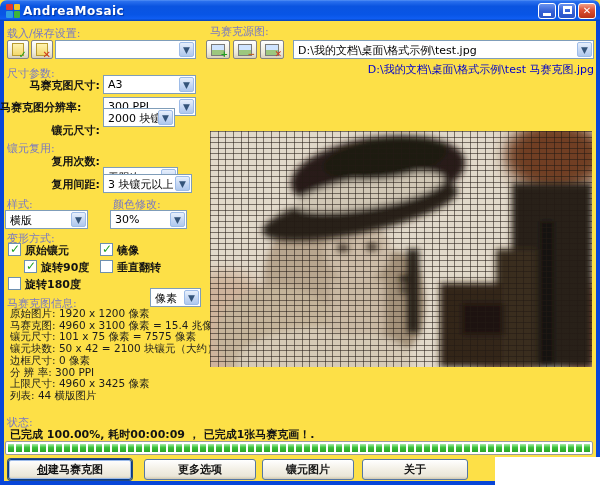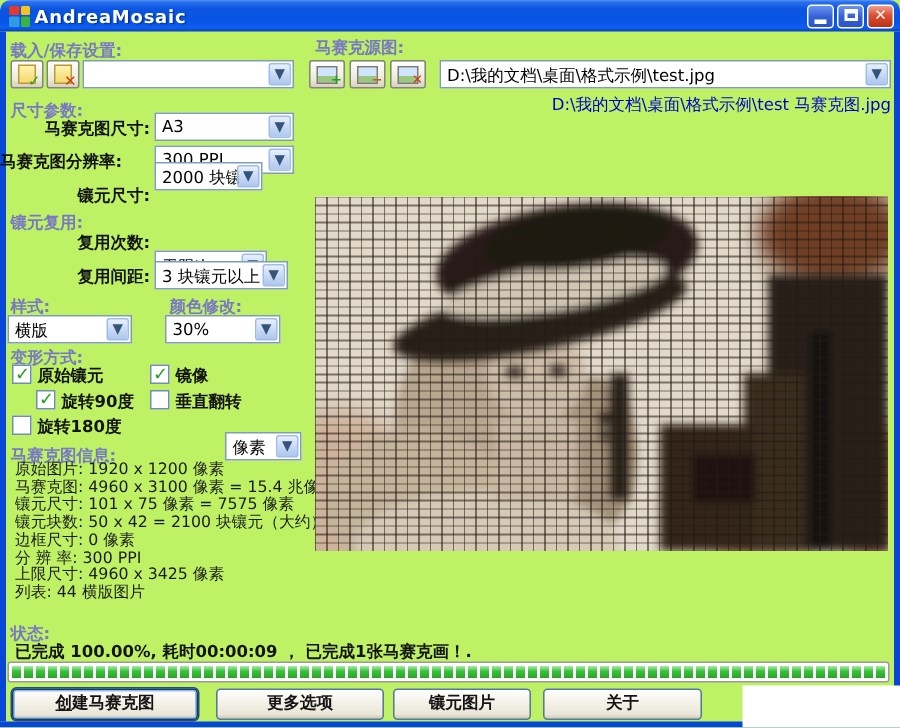--- a/index.html
+++ b/index.html
@@ -1,39 +1,39 @@
 <!DOCTYPE html>
 <html><head>
 <meta charset="utf-8">
 <style>
   * { margin:0; padding:0; box-sizing:border-box; }
   html,body { width:600px; height:485px; }
   body { font-family:"DejaVu Sans","Liberation Sans",sans-serif; font-size:11px; }
-  .screen { position:relative; width:600px; height:485px; background:#bef264; overflow:hidden; }
+  .screen { position:relative; width:600px; height:485px; background:#fde047; overflow:hidden; }
 
   
   .titlebar { position:absolute; left:0; top:0; width:600px; height:21px;
     background:linear-gradient(180deg,#5a96f5 0%,#2a70ee 6%,#0a54e0 30%,#0855e6 70%,#0f5df2 88%,#0643b8 100%);
     border-radius:7px 7px 0 0; display:flex; align-items:center; padding:0 4px; }
   .app-icon { width:14px; height:14px; margin:0 3px 0 2px; display:grid; grid-template-columns:1fr 1fr; grid-template-rows:1fr 1fr; gap:1px; }
   .app-icon i { border-radius:1px; }
   .title-text { color:#fff; font-weight:bold; font-size:12px; text-shadow:1px 1px 1px #00309A; letter-spacing:.5px; }
   .winbtns { margin-left:auto; display:flex; gap:2px; }
   .winbtn { width:18px; height:16px; border:1px solid #fff; border-radius:3px; color:#fff;
     font-size:10px; line-height:13px; text-align:center; font-weight:bold;
     background:linear-gradient(180deg,#6a93ef,#3662d6 50%,#2a54c8); }
   .winbtn.close { background:linear-gradient(180deg,#f0a08a,#dd4f32 45%,#b83318); }
   .winbtn .minglyph { display:block; width:8px; height:3px; background:#fff; margin:9px auto 0; }
   .winbtn .maxglyph { display:block; width:9px; height:8px; border:2px solid #fff; border-top-width:3px; margin:2px auto 0; }
   .b-left  { position:absolute; left:0; top:21px; width:4px;  height:460px; background:#0846D8; }
   .b-right { position:absolute; left:596px; top:21px; width:4px; height:460px; background:#0846D8; }
   .b-bottom{ position:absolute; left:0; top:481px; width:600px; height:4px; background:#0846D8; }
 
   
-  .sec-label { position:absolute; color:#7878C4; font-weight:bold; white-space:nowrap; }
+  .sec-label { position:absolute; color:#7878C4; font-weight:normal; white-space:nowrap; }
   .f-label   { position:absolute; color:#141414; font-weight:bold; white-space:nowrap; }
   .combo { position:absolute; height:19px; background:#fff; border:1px solid #7F9DB9; overflow:hidden; }
   .combo .val { position:absolute; left:4px; top:2px; right:18px; white-space:nowrap; color:#000; }
   .combo .ar { position:absolute; right:1px; top:1px; width:15px; bottom:1px;
     background:linear-gradient(180deg,#E8F0FC,#C3D6F3 60%,#AFC8EE); border:1px solid #9EBCE8; border-radius:2px;
     color:#34547A; font-size:9px; text-align:center; line-height:14px; }
   .mini-btn { position:absolute; width:24px; height:19px; border:1px solid #838383; border-radius:2px;
     background:linear-gradient(180deg,#ffffff,#ece9d8 70%,#d8d0bc); text-align:center; }
   .mini-ic { display:inline-block; position:relative; width:14px; height:12px; margin-top:3px;
     background:linear-gradient(180deg,#cfe4ff 55%,#9cc77e 55%); border:1px solid #7a7a7a; }

